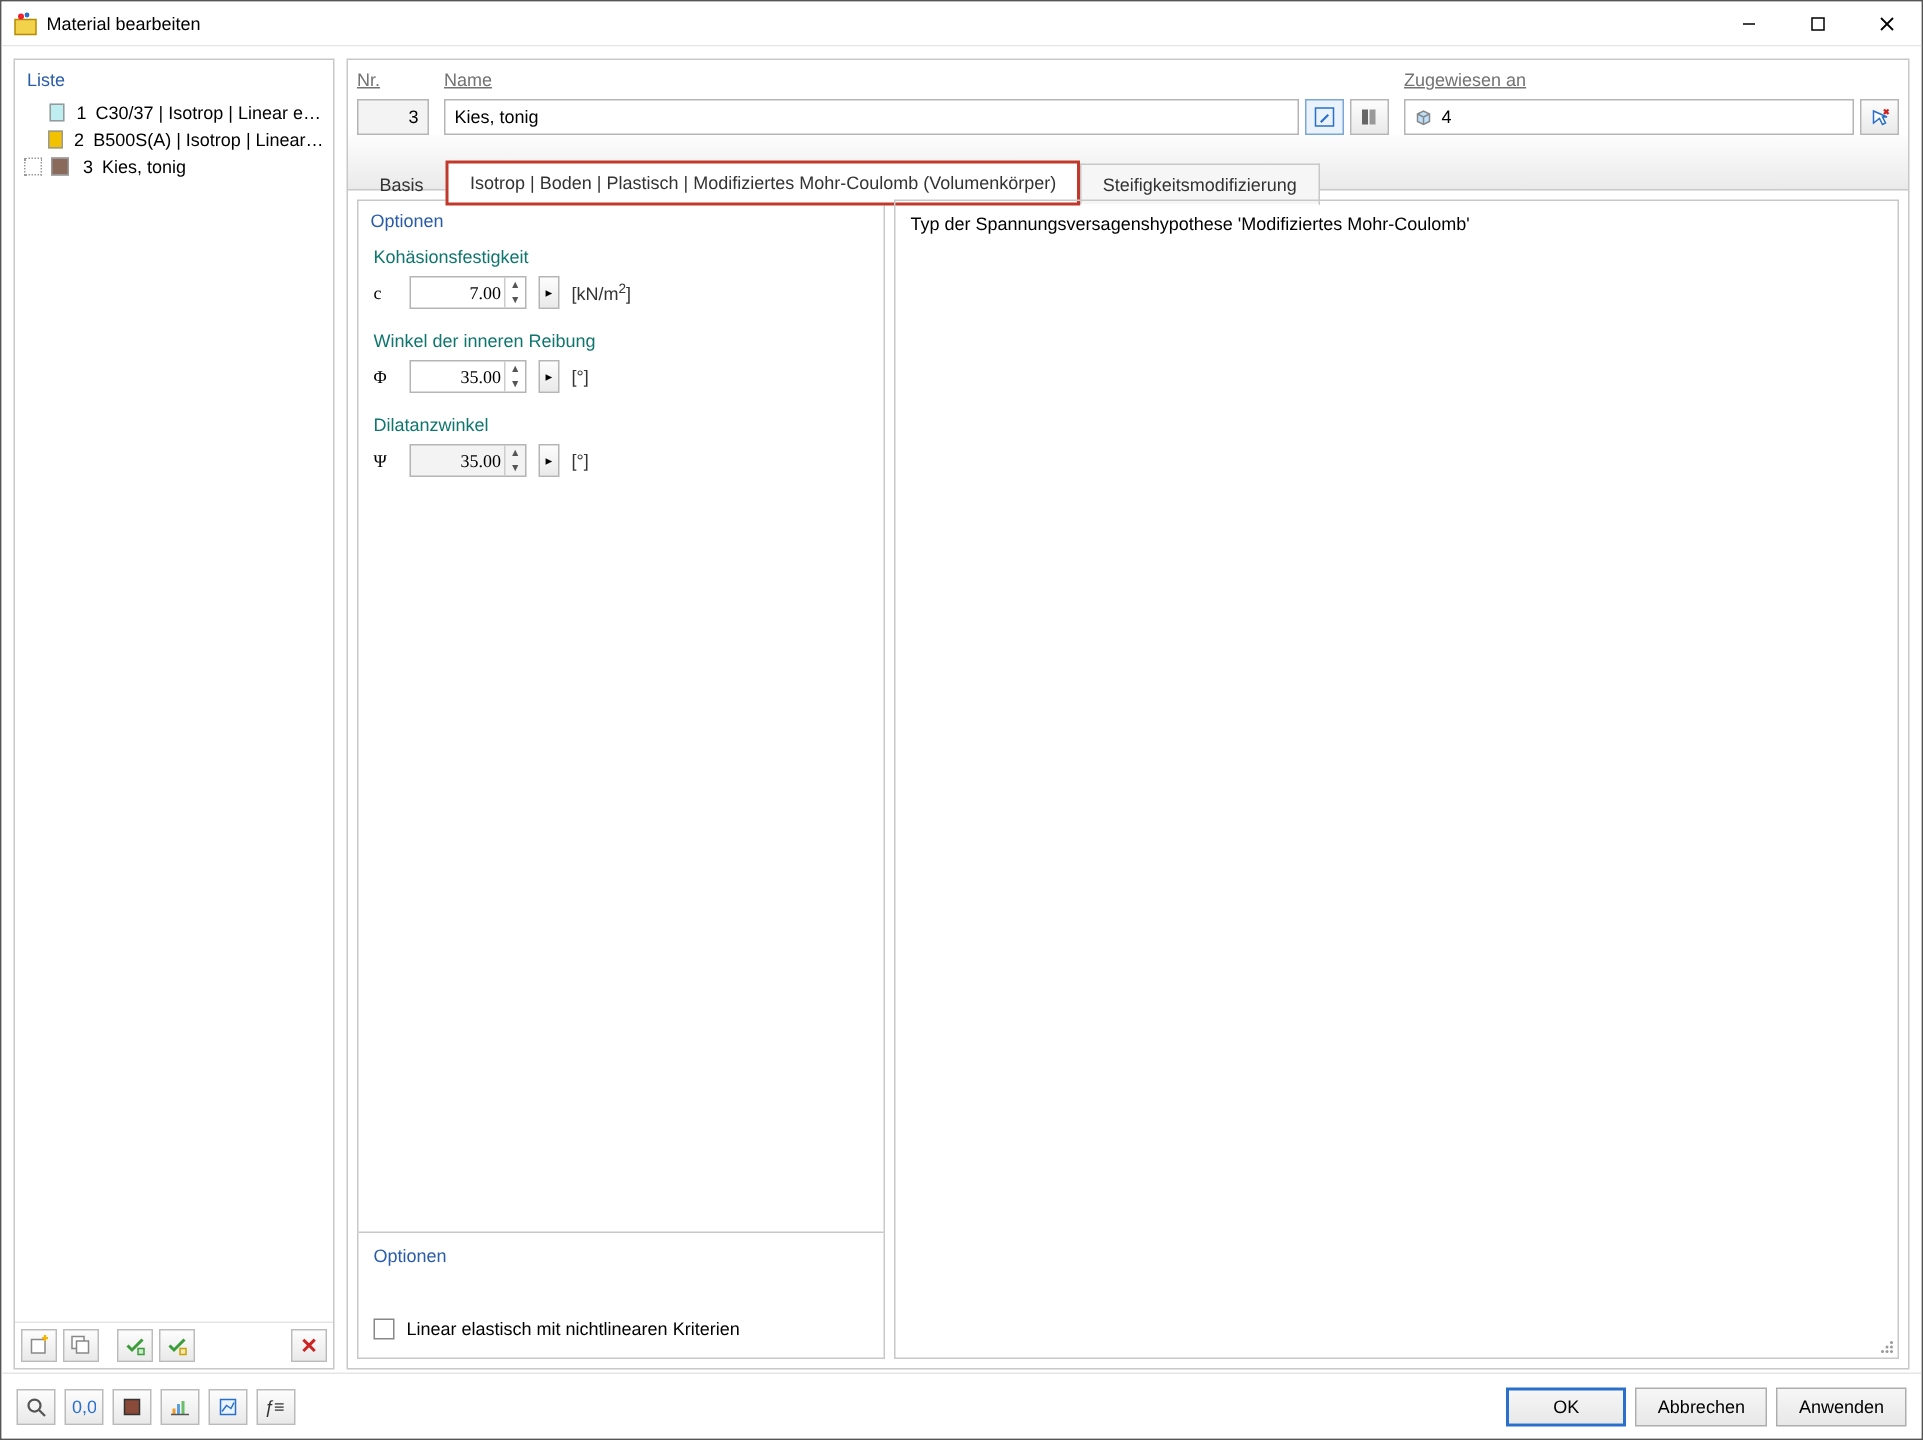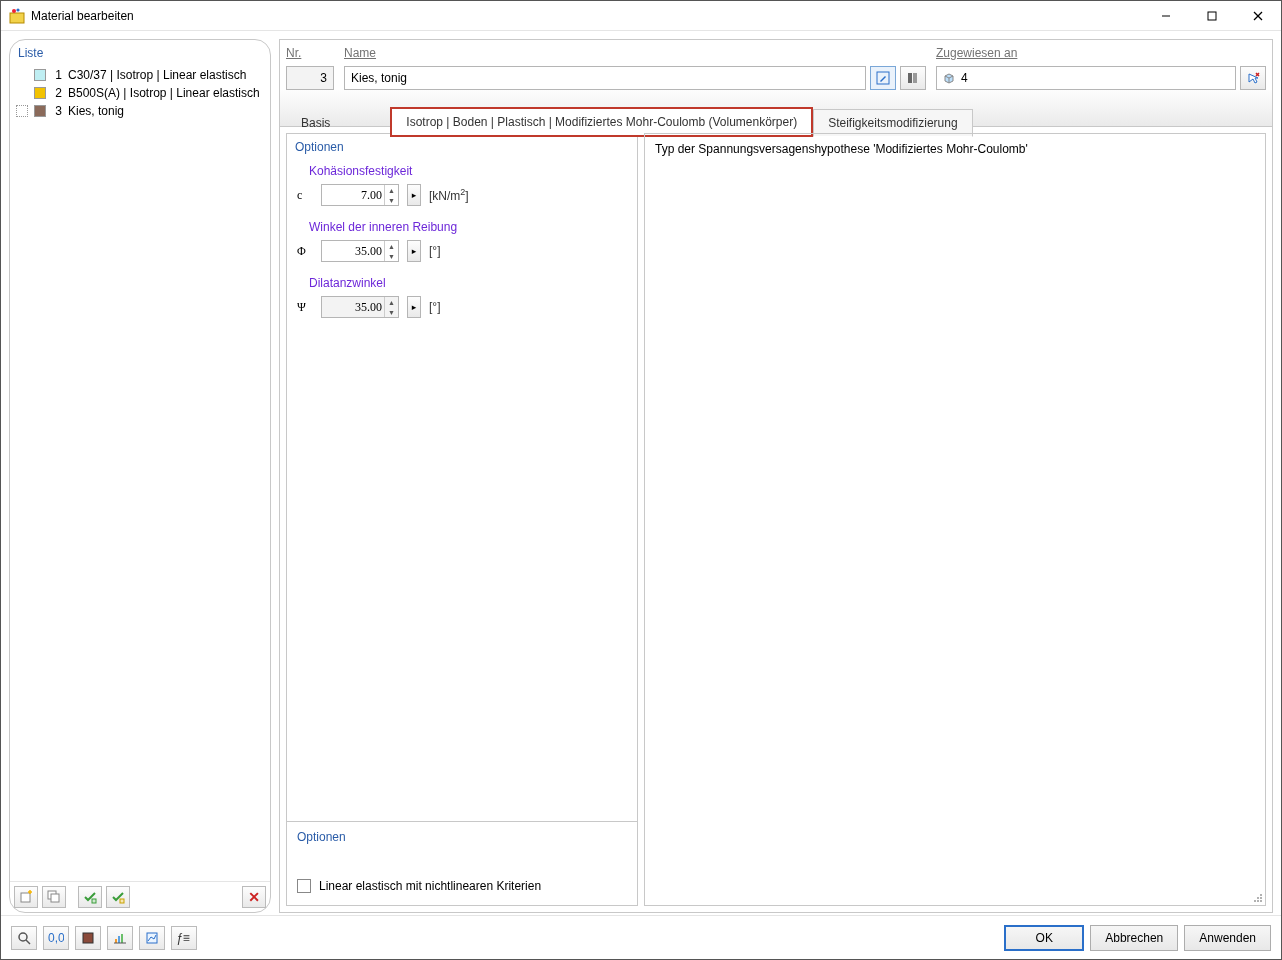--- a/index.html
+++ b/index.html
@@ -6,21 +6,21 @@
   body { background: #fff; width: 1282px; height: 960px; overflow: hidden; display: flex; flex-direction: column; border: 1px solid #555; }
   
   .titlebar { height: 30px; display: flex; align-items: center; padding: 0 0 0 8px; background: #fff; border-bottom: 1px solid #e5e5e5; }
   .titlebar .appicon { width: 16px; height: 16px; margin-right: 6px; }
   .titlebar .title-text { flex: 0 0 auto; }
   .titlebar .spacer { flex: 1 1 auto; }
   .winbtn { width: 46px; height: 30px; display: flex; align-items: center; justify-content: center; }
   
   .client { flex: 1 1 auto; display: flex; padding: 8px 8px 2px 8px; gap: 8px; background: #fff; min-height: 0; }
   .panel { border: 1px solid #c8c8c8; background: #fff; display: flex; flex-direction: column; min-height: 0; }
-  .sidepanel { width: 262px; border-radius: 16px; }
+  .sidepanel { width: 214px; }
   .mainpanel { flex: 1 1 auto; }
   .section-title { color: #2a5ca8; padding: 6px 8px 4px 8px; font-weight: 400; }
   
   .mat-list { flex: 1 1 auto; overflow: auto; padding-top: 2px; }
   .mat-row { display: flex; align-items: center; height: 18px; padding: 0 6px; gap: 6px; }
   .mat-row.selected { background: #fff; }
   .mat-row .row-handle { width: 12px; height: 12px; border: 1px dotted #999; }
   .mat-row:not(.selected) .row-handle { border-color: transparent; }
   .swatch { width: 12px; height: 12px; border: 1px solid #999; }
   .mat-row .idx { width: 10px; text-align: right; }
@@ -42,31 +42,31 @@
   .txt.editable { background: #fff; }
   .txt.num { background: #f3f3f3; justify-content: flex-end; width: 100%; }
   .name-input { flex: 1 1 auto; }
   .icon-btn { width: 26px; height: 24px; border: 1px solid #7aa7d7; background: #eaf2fb; display:flex; align-items:center; justify-content:center; }
   .icon-btn.plain { border-color:#b5b5b5; background: linear-gradient(#fdfdfd,#e9e9e9); }
   .assigned-input { flex: 1 1 auto; display:flex; align-items:center; gap:6px; padding-left:6px; }
   .cube3d { width:12px; height:12px; }
   
   .tabs { display: flex; align-items: flex-end; padding: 6px 6px 0 6px; border-bottom: 1px solid #c8c8c8; gap: 0; background: linear-gradient(#fdfdfd,#eaeaea); }
   .tab { padding: 6px 14px; border: 1px solid transparent; border-bottom: none; color: #333; position:relative; top:11px; }
-  .tab.highlighted { border: 2px solid #c0392b; background:#fff; border-bottom:2px solid #c0392b;margin-left:45px; }
+  .tab.highlighted { border: 2px solid #c0392b; background:#fff; border-bottom:2px solid #c0392b; }
   .tab.basis { border:1px solid transparent; background:transparent; }
   .tab.steif { border:1px solid #c8c8c8; border-bottom-color:#fff; background:#f6f6f6; }
   .tabs .tabspacer { flex:1 1 auto; }
   
   .tabcontent { flex:1 1 auto; display:flex; min-height:0; }
   .paramcol { width: 352px; border:1px solid #c8c8c8; margin:6px 0 6px 6px; display:flex; flex-direction:column; }
   .paramcol .param-body { flex:1 1 auto; padding: 6px 10px; }
   .param-group { margin-bottom: 14px; }
   .param-title { margin-bottom: 6px; }
-  .param-title.inline-title { font-size:12px; color:#6d28d9;margin-left:12px; }
+  .param-title.inline-title { font-size:12px; color:#0f766e; }
   .param-row { display:flex; align-items:center; gap:8px; }
   .sym { width:16px; font-family: 'Times New Roman', serif; }
   .numbox { width:78px; height:22px; border:1px solid #b5b5b5; background:#f3f3f3; display:flex; align-items:center; }
   .numbox.editable { background:#fff; }
   .numbox .val { flex:1 1 auto; text-align:right; padding-right:2px;font-family:Liberation Serif, serif; }
   .spinner { width:14px; height:20px; display:flex; flex-direction:column; border-left:1px solid #ccc; }
   .spinner div { flex:1; display:flex; align-items:center; justify-content:center; font-size:7px; color:#555; }
   .arrow-btn { width:14px; height:22px; border:1px solid #b5b5b5; background:linear-gradient(#fdfdfd,#e9e9e9); display:flex; align-items:center; justify-content:center; font-size:9px; }
   .unit { color:#333; }
   .options-box { border-top:1px solid #c8c8c8; padding:8px 10px 12px 10px; }

